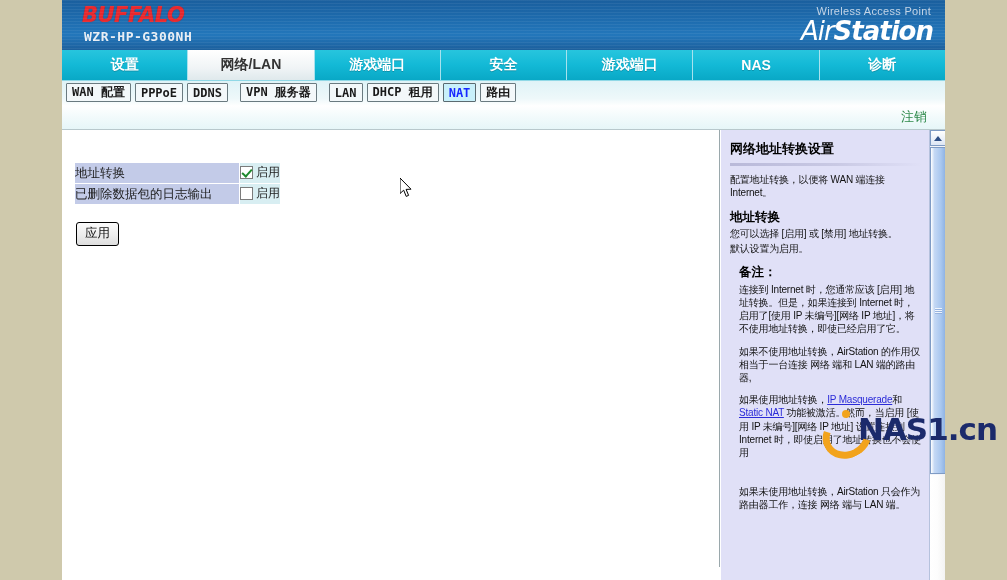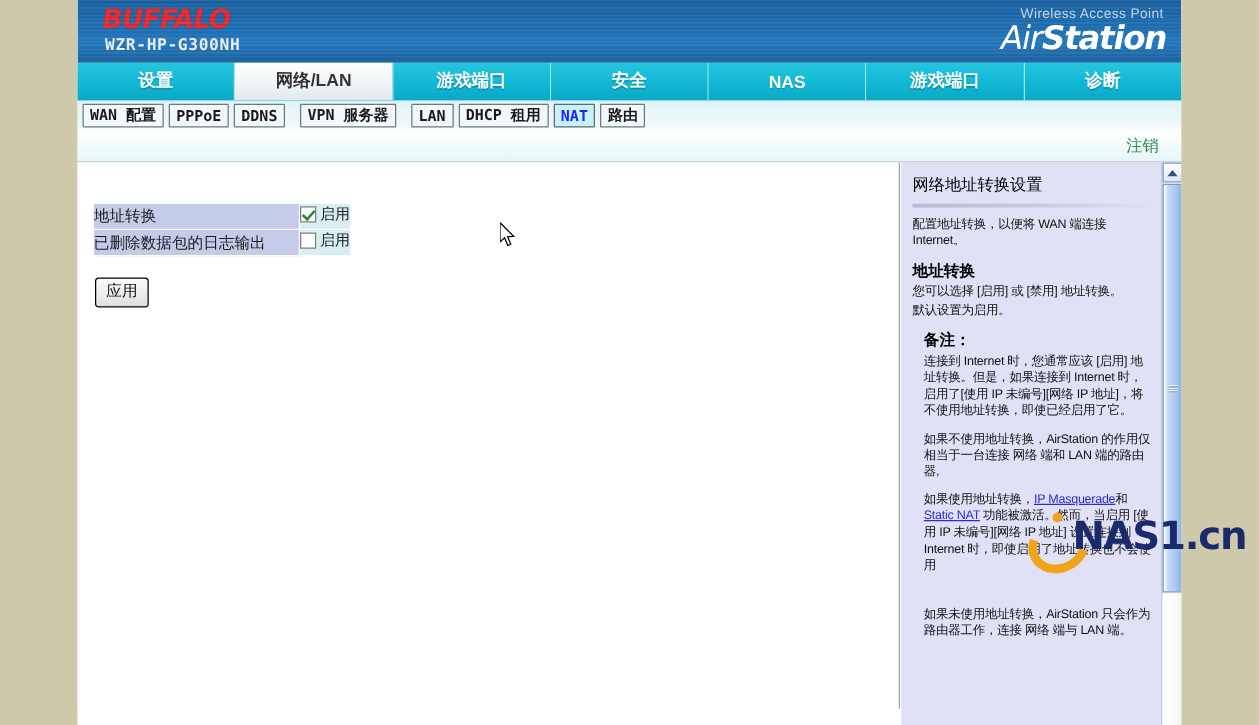--- a/index.html
+++ b/index.html
@@ -221,21 +221,21 @@
     left: 659px; top: 0;
     width: 210px; height: 457px;
     background: #e0e0f7;
     padding: 8px 9px 0 9px;
     overflow: hidden;
     font-size: 11.5px;
     color: #111111;
     line-height: 1.32;
   }
   #help-title {
-    font-size: 13px; font-weight: normal;
+    font-size: 13px; font-weight: bold;
     color: #000000;
     margin: 2px 0 6px 0;
     font-family: "DejaVu Sans", sans-serif;
   }
   #help-divider {
     height: 3px;
     background: linear-gradient(to right, #b9b9d9 0%, #c9c9e4 55%, #e0e0f7 100%);
     margin-bottom: 7px;
   }
   .help-p {
@@ -382,22 +382,22 @@
       <div id="model-name">WZR-HP-G300NH</div>
       <div id="wap-label">Wireless Access Point</div>
       <div id="airstation-logo"><span class="thin">Air</span><span>Station</span></div>
     </div>
 
     <div id="main-nav">
       <div class="nav-tab">设置</div>
       <div class="nav-tab active">网络/LAN</div>
       <div class="nav-tab">游戏端口</div>
       <div class="nav-tab">安全</div>
+      <div class="nav-tab">游戏端口</div>
       <div class="nav-tab">NAS</div>
-      <div class="nav-tab">游戏端口</div>
       <div class="nav-tab">诊断</div>
     </div>
 
     <div id="sub-nav-wrap">
       <span class="sub-tab">WAN 配置</span>
       <span class="sub-tab">PPPoE</span>
       <span class="sub-tab">DDNS</span>
       <span class="sub-gap"></span>
       <span class="sub-tab">VPN 服务器</span>
       <span class="sub-gap"></span>

